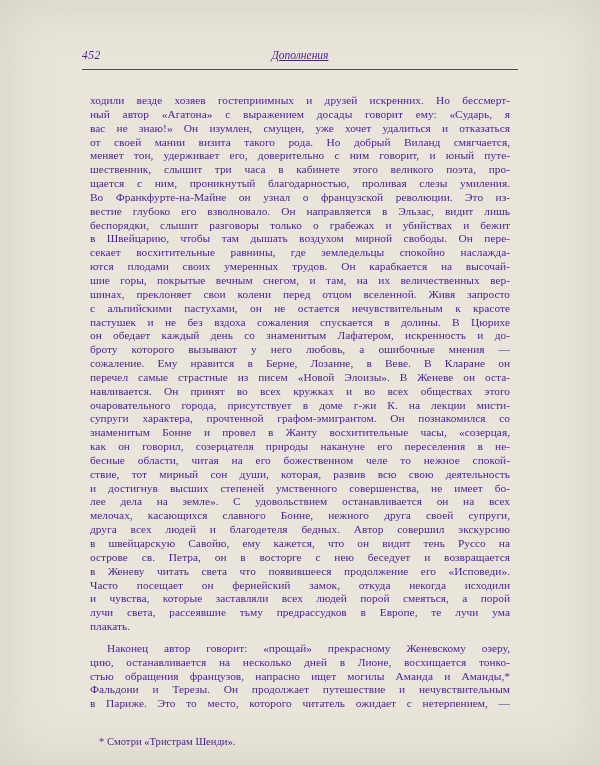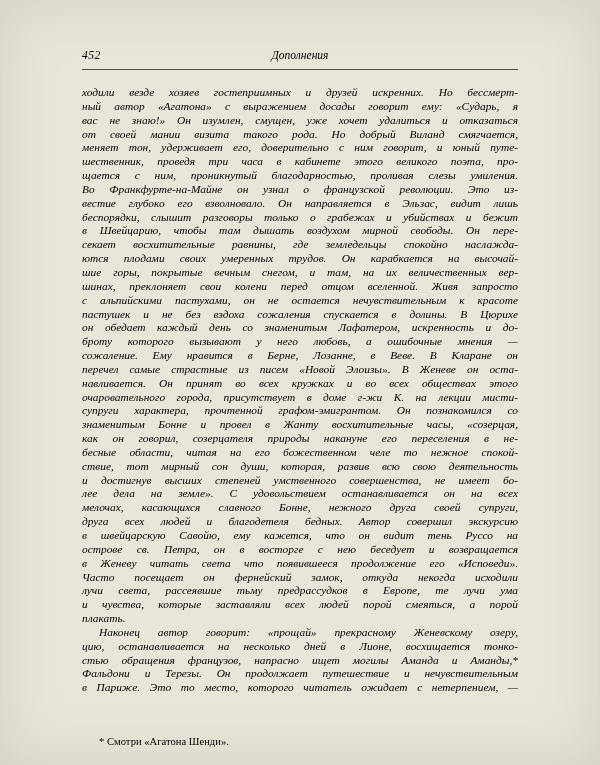--- a/index.html
+++ b/index.html
@@ -12,21 +12,21 @@
     background: #d8d4c8;
     font-family: "Liberation Serif", serif;
   }
   .page {
     position: relative;
     width: 600px;
     height: 765px;
     background: #e9e5da;
     box-shadow: inset 0 0 60px rgba(120,110,90,0.18);
     overflow: hidden;
-    color: #000000;
+    color: #4c1d95;
   }
   .header {
     position: absolute;
     top: 49px;
     left: 82px;
     right: 82px;
     height: 15px;
     font-size: 11.5px;
     font-style: italic;
   }
@@ -35,39 +35,39 @@
     left: 0;
     top: 0;
     letter-spacing: 0.5px;
   }
   .running-title {
     position: absolute;
     left: 0;
     right: 0;
     top: 0;
     text-align: center;
+    text-decoration: underline;
   }
   .header-rule {
     position: absolute;
     top: 69px;
     left: 82px;
     right: 82px;
     border-top: 1px solid #4e4a41;
   }
   .body-text {
     position: absolute;
     top: 86px;
     left: 82px;
     width: 436px;
     font-size: 11.4px;
     line-height: 13.85px;
   }
   .paragraph {
-    margin: 0;
-    font-style: italic;
+    margin: 8px;
   }
   .line {
     text-align: justify;
     text-align-last: justify;
     text-justify: inter-word;
     white-space: normal;
   }
   .line.last {
     text-align-last: left;
   }
@@ -92,21 +92,21 @@
     <span class="running-title">Дополнения</span>
   </div>
   <div class="header-rule"></div>
   <div class="body-text" id="body-text">
       <div class="paragraph">
         <div class="line">ходили везде хозяев гостеприимных и друзей искренних. Но бессмерт-</div>
         <div class="line">ный автор «Агатона» с выражением досады говорит ему: «Сударь, я</div>
         <div class="line">вас не знаю!» Он изумлен, смущен, уже хочет удалиться и отказаться</div>
         <div class="line">от своей мании визита такого рода. Но добрый Виланд смягчается,</div>
         <div class="line">меняет тон, удерживает его, доверительно с ним говорит, и юный путе-</div>
-        <div class="line">шественник, проведя три часа в кабинете этого великого поэта, про-</div>
+        <div class="line">шественник, слышит три часа в кабинете этого великого поэта, про-</div>
         <div class="line">щается с ним, проникнутый благодарностью, проливая слезы умиления.</div>
         <div class="line">Во Франкфурте-на-Майне он узнал о французской революции. Это из-</div>
         <div class="line">вестие глубоко его взволновало. Он направляется в Эльзас, видит лишь</div>
         <div class="line">беспорядки, слышит разговоры только о грабежах и убийствах и бежит</div>
         <div class="line">в Швейцарию, чтобы там дышать воздухом мирной свободы. Он пере-</div>
         <div class="line">секает восхитительные равнины, где земледельцы спокойно наслажда-</div>
         <div class="line">ются плодами своих умеренных трудов. Он карабкается на высочай-</div>
         <div class="line">шие горы, покрытые вечным снегом, и там, на их величественных вер-</div>
         <div class="line">шинах, преклоняет свои колени перед отцом вселенной. Живя запросто</div>
         <div class="line">с альпийскими пастухами, он не остается нечувствительным к красоте</div>
@@ -123,26 +123,26 @@
         <div class="line">бесные области, читая на его божественном челе то нежное спокой-</div>
         <div class="line">ствие, тот мирный сон души, которая, развив всю свою деятельность</div>
         <div class="line">и достигнув высших степеней умственного совершенства, не имеет бо-</div>
         <div class="line">лее дела на земле». С удовольствием останавливается он на всех</div>
         <div class="line">мелочах, касающихся славного Бонне, нежного друга своей супруги,</div>
         <div class="line">друга всех людей и благодетеля бедных. Автор совершил экскурсию</div>
         <div class="line">в швейцарскую Савойю, ему кажется, что он видит тень Руссо на</div>
         <div class="line">острове св. Петра, он в восторге с нею беседует и возвращается</div>
         <div class="line">в Женеву читать света что появившееся продолжение его «Исповеди».</div>
         <div class="line">Часто посещает он фернейский замок, откуда некогда исходили</div>
+        <div class="line">и чувства, которые заставляли всех людей порой смеяться, а порой</div>
         <div class="line">лучи света, рассеявшие тьму предрассудков в Европе, те лучи ума</div>
-        <div class="line">и чувства, которые заставляли всех людей порой смеяться, а порой</div>
         <div class="line last">плакать.</div>
       </div>
       <div class="paragraph">
         <div class="line indent">Наконец автор говорит: «прощай» прекрасному Женевскому озеру,</div>
         <div class="line">цию, останавливается на несколько дней в Лионе, восхищается тонко-</div>
         <div class="line">стью обращения французов, напрасно ищет могилы Аманда и Аманды,*</div>
         <div class="line">Фальдони и Терезы. Он продолжает путешествие и нечувствительным</div>
         <div class="line">в Париже. Это то место, которого читатель ожидает с нетерпением, —</div>
       </div>
     </div>
-  <div class="footnote">* Смотри «Агатона Шенди».</div>
+  <div class="footnote">* Смотри «Тристрам Шенди».</div>
 </div>
 
 </body></html>

